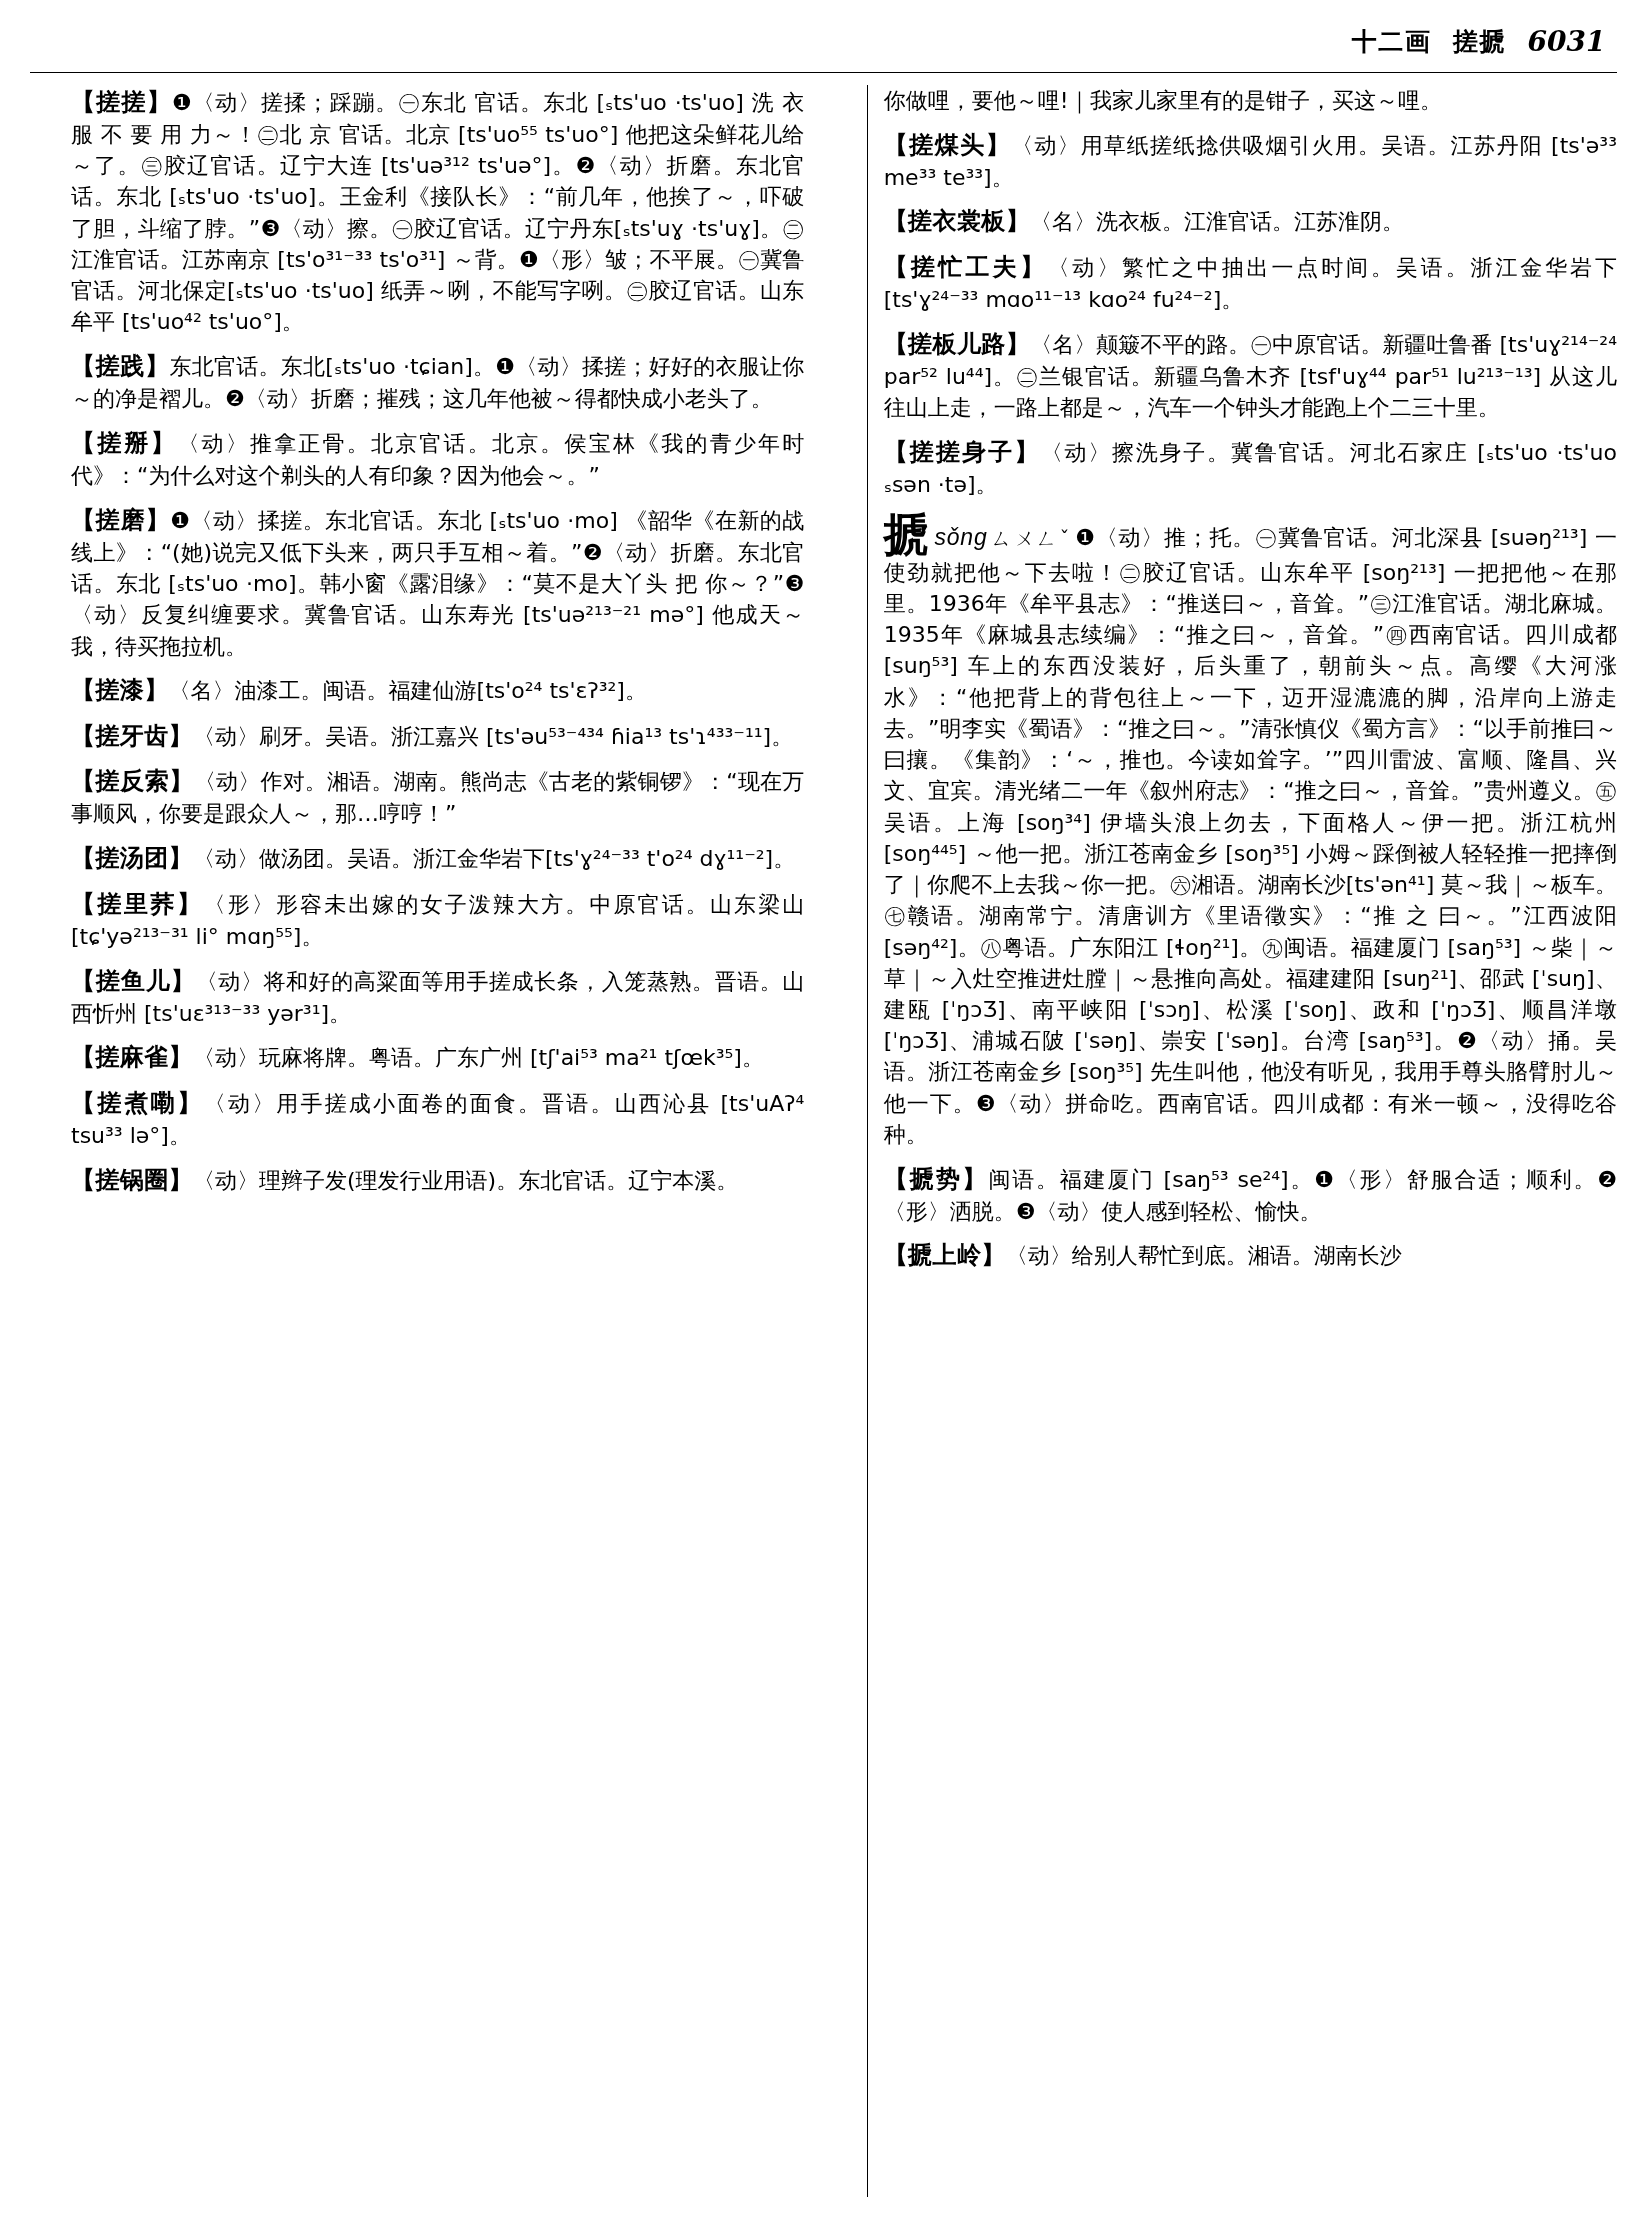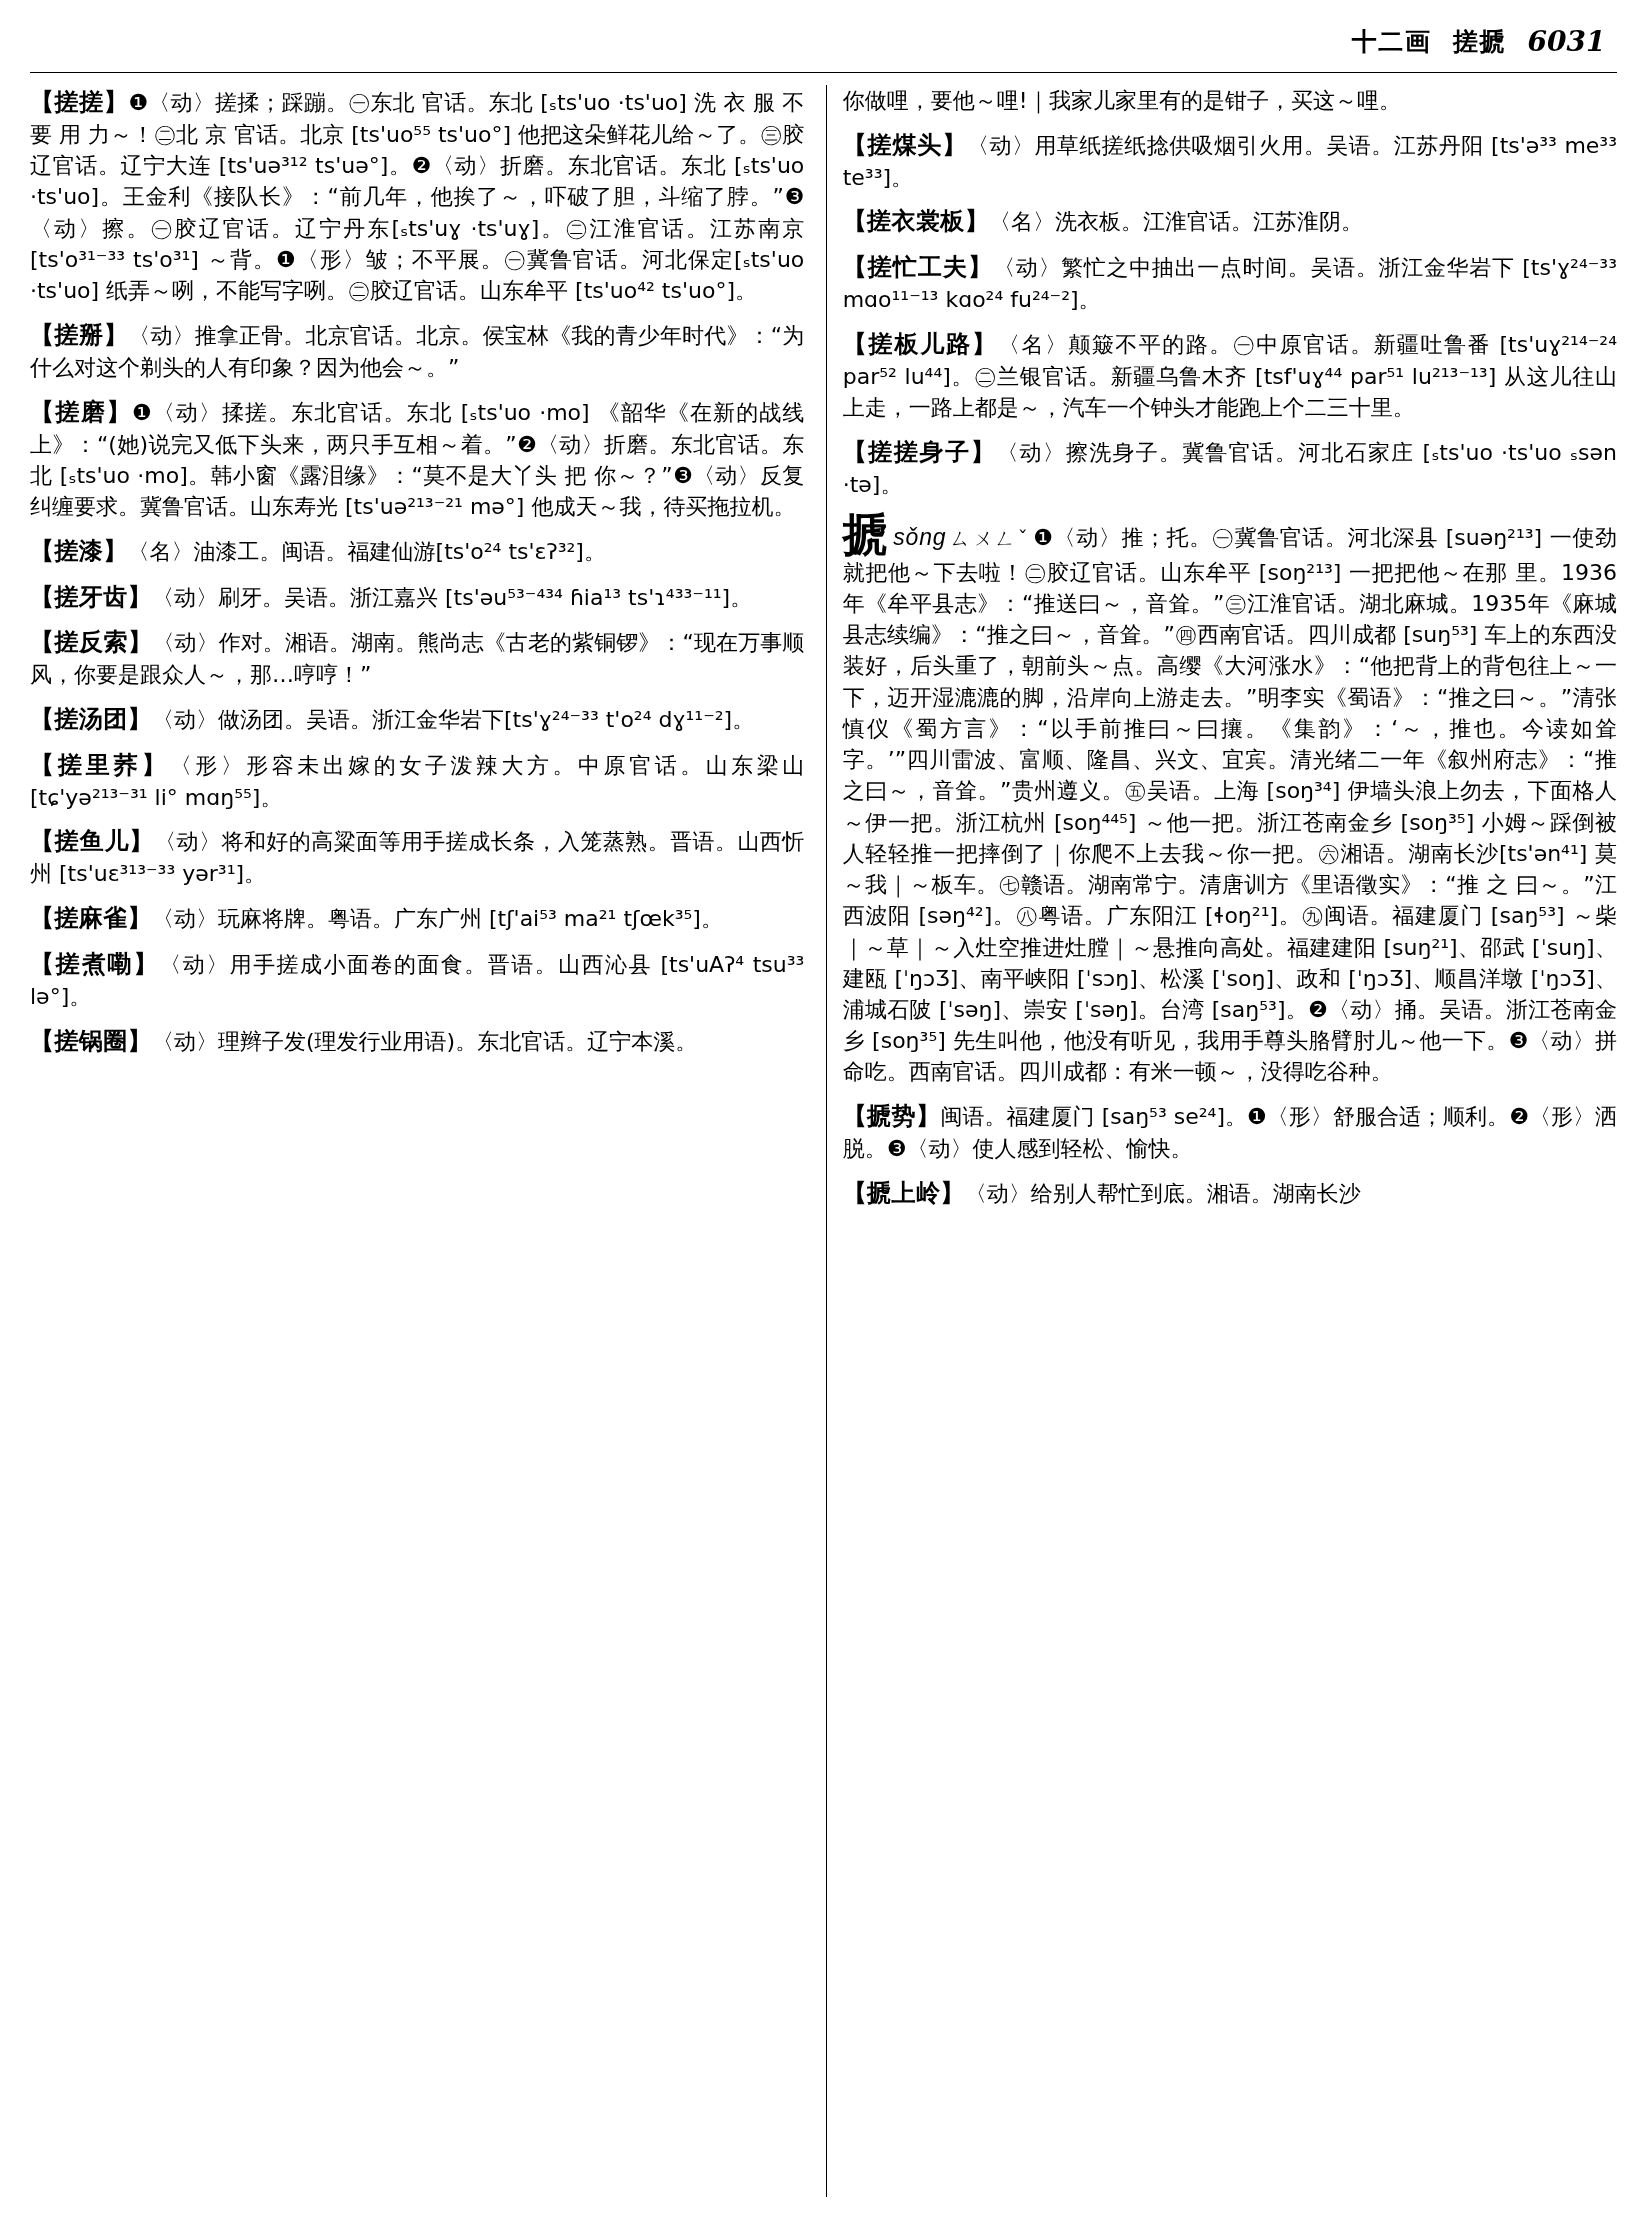--- a/index.html
+++ b/index.html
@@ -56,20 +56,21 @@
   }
   
   .cols {
     display: flex;
     margin-top: 11.5px;
     height: 2112px;
   }
   .col {
     width: 775px;
     position: relative;
+    margin-left: 41px;
   }
   .col.left { padding-right: 21.4px; }
   .col.right { padding-left: 16px; border-left: 1.6px solid #000; }
   .entry {
     margin-bottom: 11.5px;
     font-size: 22px;
     line-height: 1.42;
     text-align: justify;
     text-justify: inter-character;
   }
@@ -114,20 +115,23 @@
   <hr class="rule">
 
   <div class="cols">
 
     <div class="col left">
 
       <div class="entry">
         <span class="entry-head">【搓搓】</span><span class="body">❶〈动〉搓揉；踩蹦。㊀东北 官话。东北 [ₛts'uo ·ts'uo] 洗 衣 服 不 要 用 力～！㊁北 京 官话。北京 [ts'uo⁵⁵ ts'uo°] 他把这朵鲜花儿给～了。㊂胶辽官话。辽宁大连 [ts'uə³¹² ts'uə°]。❷〈动〉折磨。东北官话。东北 [ₛts'uo ·ts'uo]。王金利《接队长》：“前几年，他挨了～，吓破了胆，斗缩了脖。”❸〈动〉擦。㊀胶辽官话。辽宁丹东[ₛts'uɣ ·ts'uɣ]。㊁江淮官话。江苏南京 [ts'o³¹⁻³³ ts'o³¹] ～背。❶〈形〉皱；不平展。㊀冀鲁官话。河北保定[ₛts'uo ·ts'uo] 纸弄～咧，不能写字咧。㊁胶辽官话。山东牟平 [ts'uo⁴² ts'uo°]。</span>
       </div>
 
+      <div class="entry">
+        <span class="entry-head">【搓践】</span><span class="body">东北官话。东北[ₛts'uo ·tɕian]。❶〈动〉揉搓；好好的衣服让你～的净是褶儿。❷〈动〉折磨；摧残；这几年他被～得都快成小老头了。</span>
+      </div>
 
       <div class="entry">
         <span class="entry-head">【搓掰】</span><span class="body">〈动〉推拿正骨。北京官话。北京。侯宝林《我的青少年时代》：“为什么对这个剃头的人有印象？因为他会～。”</span>
       </div>
 
       <div class="entry">
         <span class="entry-head">【搓磨】</span><span class="body">❶〈动〉揉搓。东北官话。东北 [ₛts'uo ·mo] 《韶华《在新的战线上》：“(她)说完又低下头来，两只手互相～着。”❷〈动〉折磨。东北官话。东北 [ₛts'uo ·mo]。韩小窗《露泪缘》：“莫不是大丫头 把 你～？”❸〈动〉反复纠缠要求。冀鲁官话。山东寿光 [ts'uə²¹³⁻²¹ mə°] 他成天～我，待买拖拉机。</span>
       </div>
 
       <div class="entry">

